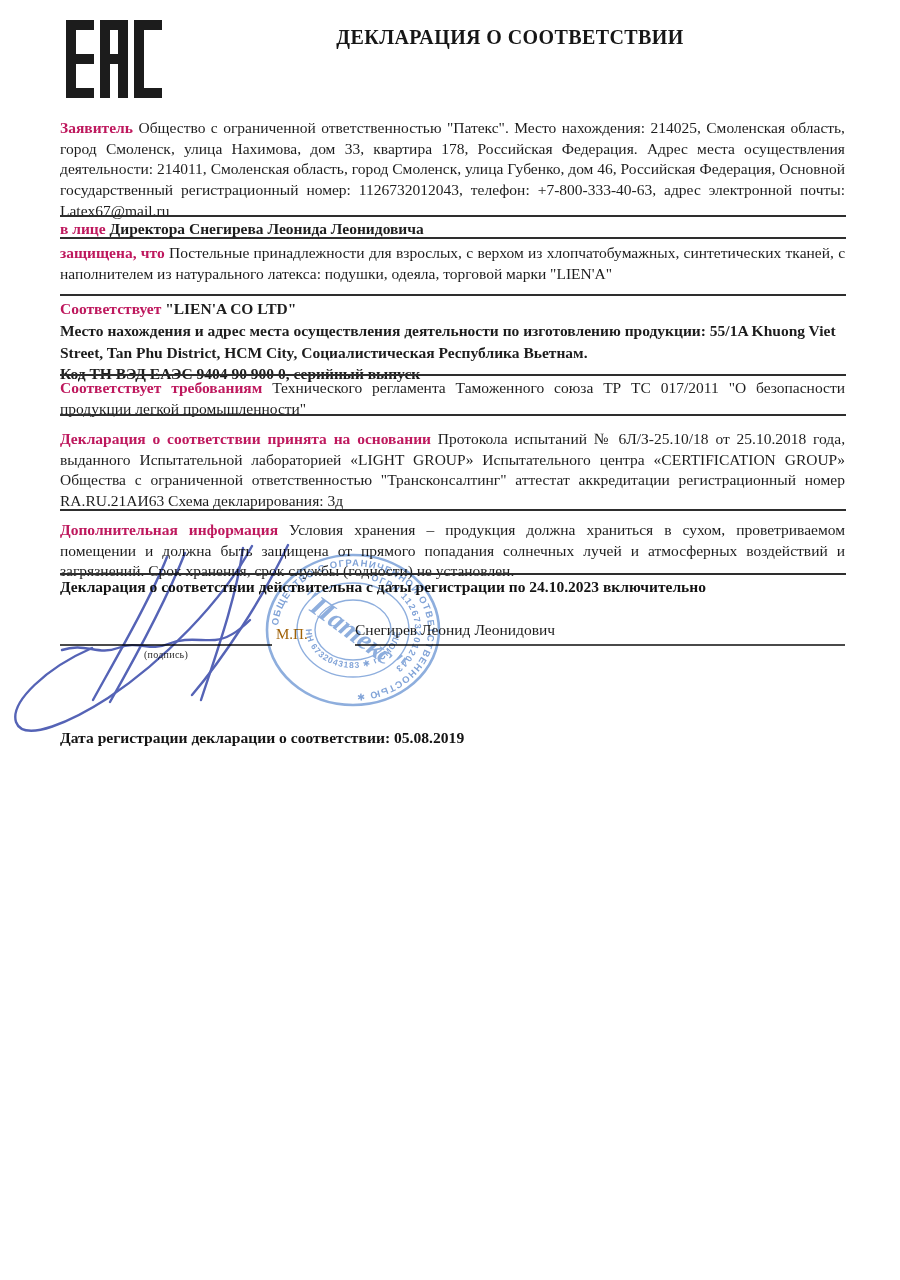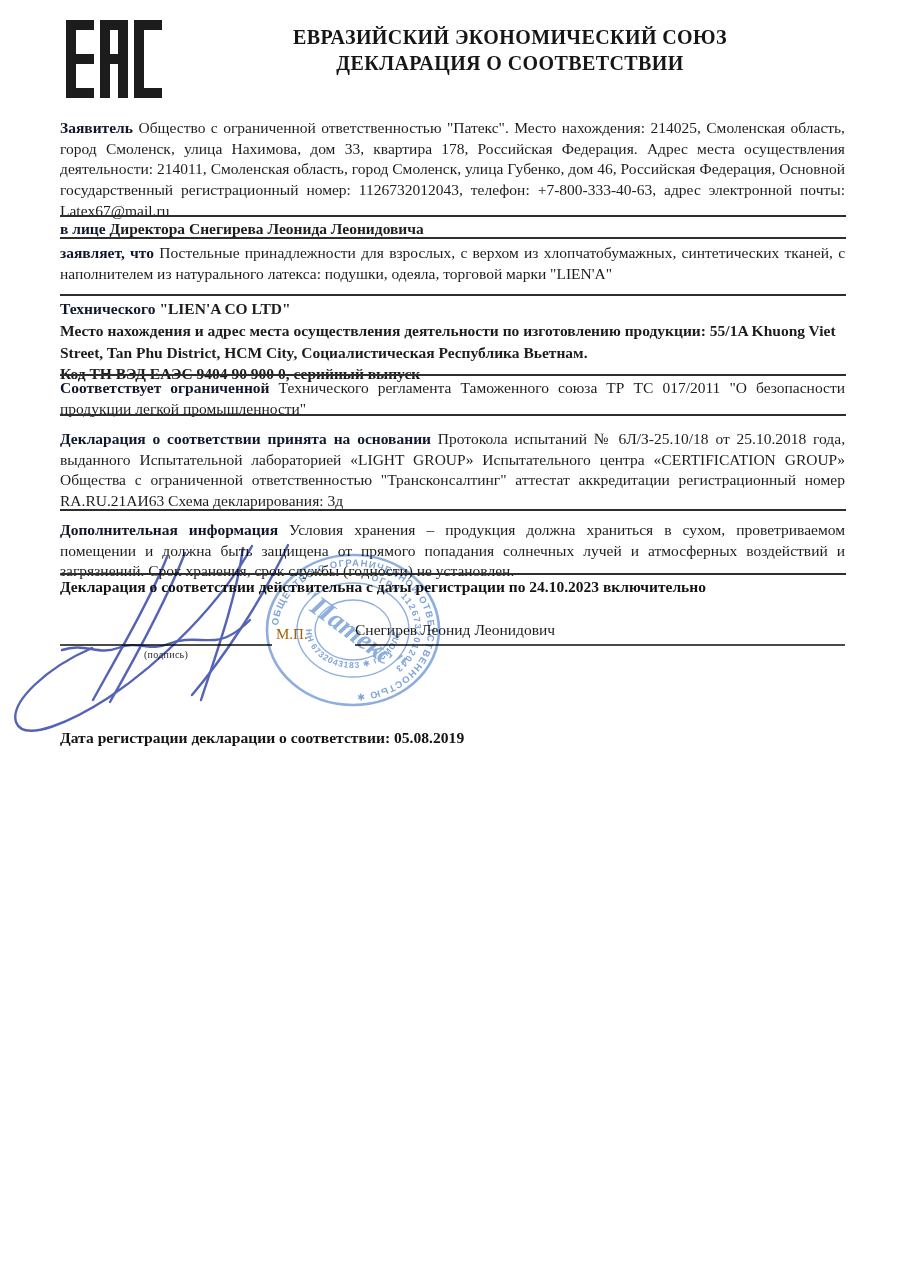--- a/index.html
+++ b/index.html
@@ -15,21 +15,21 @@
   .title{
     left:175px;right:55px;top:24px;text-align:center;
     font-weight:bold;font-size:20px;line-height:26px;letter-spacing:.4px;
     color:#161616;
   }
   
   .para{
     left:60px;width:785px;font-size:15.5px;line-height:20.7px;
     text-align:justify;margin:0;color:#1d1d1d;
   }
-  .para b{color:#0f172a;}
+  .para b{color:#be185d;}
   .single{text-align:left;font-weight:bold;}
   .rule{left:60px;width:786px;height:2px;background:#2e2e2e;}
   
   .sigline{height:1.5px;background:#4a4a4a;}
   .caption{font-size:10px;text-align:center;color:#2a2a2a;letter-spacing:.3px;}
   .mp{left:276px;top:626px;font-size:15px;color:#a16207;}
   .fio-name{left:355px;width:490px;top:621px;text-align:left;font-size:15.5px;color:#1d1d1d;}
   .regline{left:60px;width:785px;font-weight:bold;font-size:15.6px;color:#141414;}
   .stamp{mix-blend-mode:multiply;opacity:.88;}
   .ink{mix-blend-mode:multiply;}
@@ -52,41 +52,40 @@
       <rect x="34" y="0" width="28" height="10"></rect>
       <rect x="34" y="34" width="28" height="10"></rect>
 
       <rect x="68" y="0" width="10" height="78"></rect>
       <rect x="68" y="0" width="28" height="10"></rect>
       <rect x="68" y="68" width="28" height="10"></rect>
     </g>
   </svg>
 
   <div class="abs title">
-    <div>ЕВРАЗИЙСКИЙ ЭКОНОМИЧЕСКИЙ СОЮЗ</div>
     <div>ДЕКЛАРАЦИЯ О СООТВЕТСТВИИ</div>
   </div>
 
   <p class="abs para" style="top:118px;"><b>Заявитель</b> <span>Общество с ограниченной ответственностью "Патекс". Место нахождения: 214025, Смоленская область, город Смоленск, улица Нахимова, дом 33, квартира 178, Российская Федерация. Адрес места осуществления деятельности: 214011, Смоленская область, город Смоленск, улица Губенко, дом 46, Российская Федерация, Основной государственный регистрационный номер: 1126732012043, телефон: +7-800-333-40-63, адрес электронной почты: Latex67@mail.ru</span></p>
 
   <div class="abs rule" style="top:215px;"></div>
 
   <p class="abs para single" style="top:219px;"><b>в лице</b> <span>Директора Снегирева Леонида Леонидовича</span></p>
 
   <div class="abs rule" style="top:237px;"></div>
 
-  <p class="abs para" style="top:243px;"><b>заявляет, что</b> <span>Постельные принадлежности для взрослых, с верхом из хлопчатобумажных, синтетических тканей, с наполнителем из натурального латекса: подушки, одеяла, торговой марки "LIEN'A"</span></p>
+  <p class="abs para" style="top:243px;"><b>защищена, что</b> <span>Постельные принадлежности для взрослых, с верхом из хлопчатобумажных, синтетических тканей, с наполнителем из натурального латекса: подушки, одеяла, торговой марки "LIEN'A"</span></p>
 
   <div class="abs rule" style="top:294px;"></div>
 
-  <p class="abs para single" style="top:298px;line-height:21.8px;"><b>Технического</b> <span>"LIEN'A CO LTD"</span><br><span>Место нахождения и адрес места осуществления деятельности по изготовлению продукции: 55/1A Khuong Viet Street, Tan Phu District, HCM City, Социалистическая Республика Вьетнам.</span><br><span>Код ТН ВЭД ЕАЭС 9404 90 900 0, серийный выпуск</span></p>
+  <p class="abs para single" style="top:298px;line-height:21.8px;"><b>Соответствует</b> <span>"LIEN'A CO LTD"</span><br><span>Место нахождения и адрес места осуществления деятельности по изготовлению продукции: 55/1A Khuong Viet Street, Tan Phu District, HCM City, Социалистическая Республика Вьетнам.</span><br><span>Код ТН ВЭД ЕАЭС 9404 90 900 0, серийный выпуск</span></p>
 
   <div class="abs rule" style="top:374px;"></div>
 
-  <p class="abs para" style="top:378px;"><b>Соответствует ограниченной</b> <span>Технического регламента Таможенного союза ТР ТС 017/2011 "О безопасности продукции легкой промышленности"</span></p>
+  <p class="abs para" style="top:378px;"><b>Соответствует требованиям</b> <span>Технического регламента Таможенного союза ТР ТС 017/2011 "О безопасности продукции легкой промышленности"</span></p>
 
   <div class="abs rule" style="top:414px;"></div>
 
   <p class="abs para" style="top:429px;"><b>Декларация о соответствии принята на основании</b> <span>Протокола испытаний № 6Л/З-25.10/18 от 25.10.2018 года, выданного Испытательной лабораторией «LIGHT GROUP» Испытательного центра «CERTIFICATION GROUP» Общества с ограниченной ответственностью "Трансконсалтинг" аттестат аккредитации регистрационный номер RA.RU.21АИ63 Схема декларирования: 3д</span></p>
 
   <div class="abs rule" style="top:509px;"></div>
 
   <p class="abs para" style="top:520px;"><b>Дополнительная информация</b> <span>Условия хранения – продукция должна храниться в сухом, проветриваемом помещении и должна быть защищена от прямого попадания солнечных лучей и атмосферных воздействий и загрязнений. Срок хранения, срок службы (годности) не установлен.</span></p>
 
   <div class="abs rule" style="top:573px;"></div>

